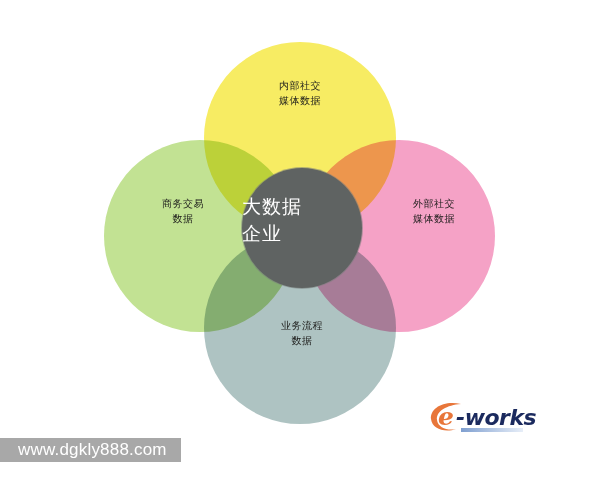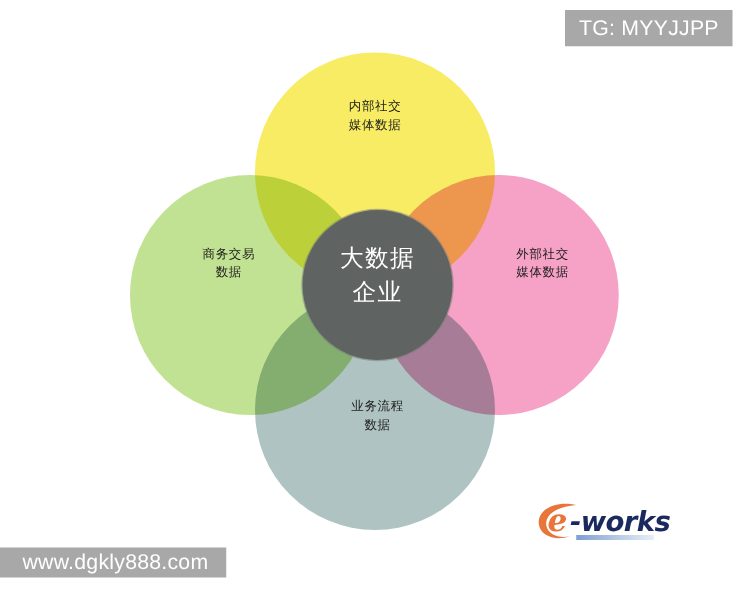--- a/index.html
+++ b/index.html
@@ -88,21 +88,20 @@
     height: 120px;
     border-radius: 50%;
     background: #5f6362;
     box-shadow: 0 0 0 1px rgba(120,125,124,0.55);
   }
   .center-label {
     position: absolute;
     left: 242px;
     top: 195px;
     width: 120px;
-    text-align: center;
     color: #ffffff;
     font-size: 19px;
     line-height: 1.42;
     letter-spacing: 1px;
     white-space: pre-line;
     font-family: Liberation Mono, monospace;
     pointer-events: none;
   }
 
   
@@ -157,21 +156,20 @@
 
   <div class="petal-label label-top">内部社交
 媒体数据</div>
   <div class="petal-label label-left">商务交易
 数据</div>
   <div class="petal-label label-right">外部社交
 媒体数据</div>
   <div class="petal-label label-bottom">业务流程
 数据</div>
 
-  <div class="watermark watermark-tg">TG: MYYJJPP</div>
   <div class="watermark watermark-url">www.dgkly888.com</div>
 
   <div class="logo">
     <svg width="118" height="40" viewBox="0 0 118 40" xmlns="http://www.w3.org/2000/svg" aria-hidden="true">
 
       <path d="M33 6 C16 2, 2 10, 3 21 C4 31, 17 35, 28 31 C20 33, 10 30, 9 22 C8 13, 19 7, 33 6 Z" fill="#e8763a"></path>
       <text x="10" y="27" font-family="DejaVu Serif, Liberation Serif, serif" font-size="25" font-style="italic" font-weight="bold" fill="#e8763a">e</text>
 
       <text x="28" y="27" font-family="DejaVu Sans, Liberation Sans, sans-serif" font-size="22" font-style="italic" font-weight="bold" fill="#1b2a5e" letter-spacing="-0.5">-works</text>
 

